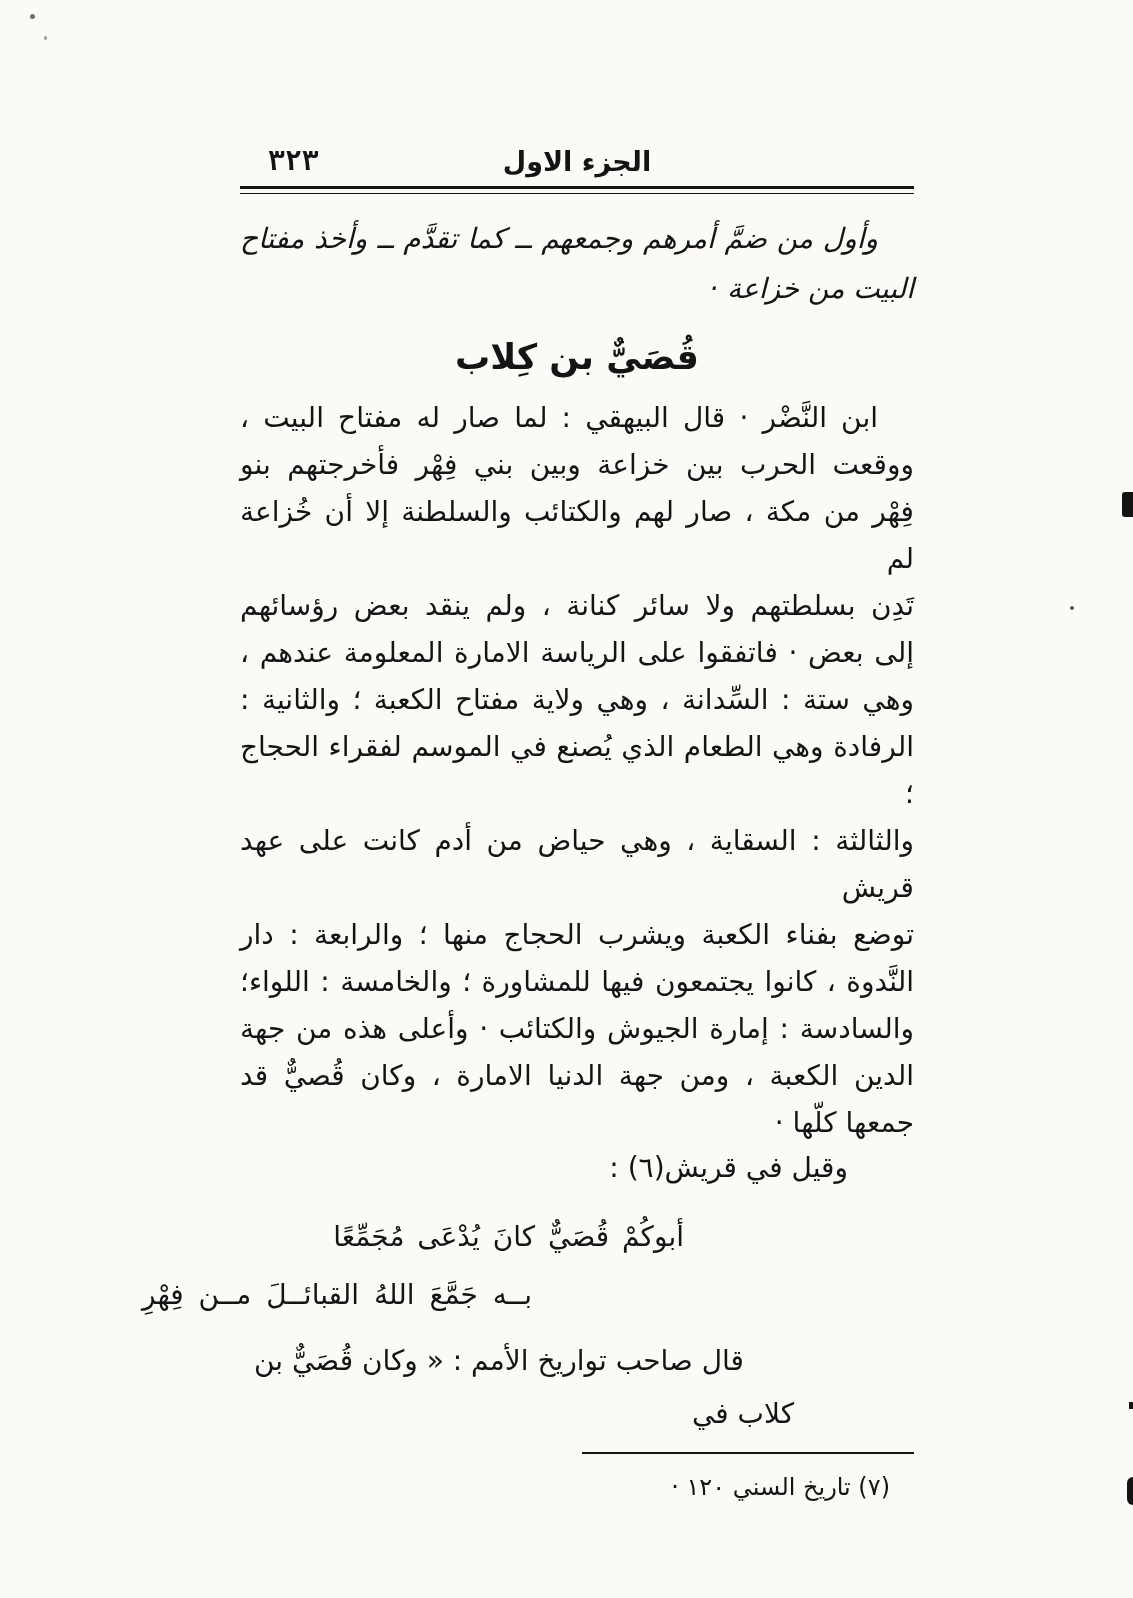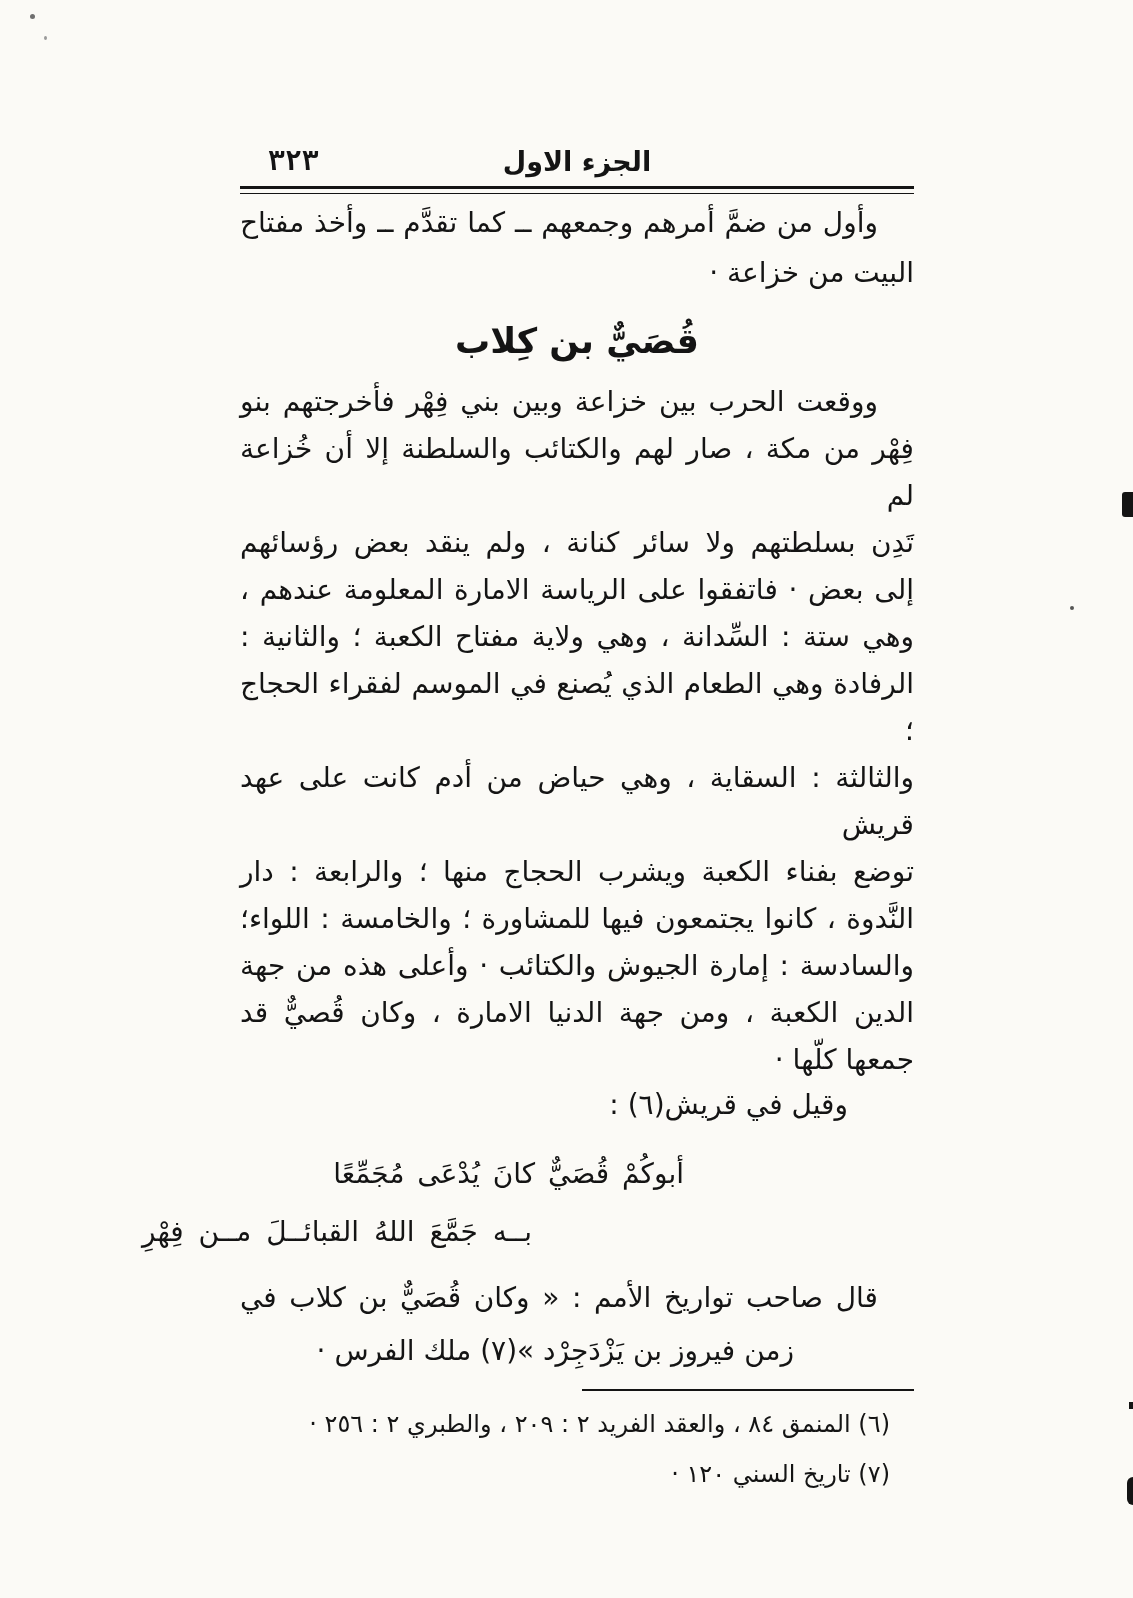--- a/index.html
+++ b/index.html
@@ -26,21 +26,21 @@
   }
   .rule-wrap { margin-top:4px; }
   .rule-thick { height:3px; background:var(--ink); }
   .rule-thin  { height:1px; background:var(--ink); margin-top:4px; }
 
   .para { font-size:28px; line-height:47px; }
   .para .line { text-align:justify; text-align-last:justify; text-justify:inter-word; }
   .para .line:first-child { text-indent:36px; }
   .para .line:last-child { text-align:center; text-align-last:right; }
 
-  .opening { margin-top:4px; line-height:50px; }
+  .opening { margin-top:20px; line-height:50px;font-style:italic; }
 
   .heading {
     margin:14px 0 0 0; padding:0; text-align:center;
     font-size:35px; font-weight:bold; line-height:58px;
   }
 
   .bio { margin-top:8px; }
 
   .poem-intro { margin-left:0; margin-right:66px; font-size:28px; line-height:44px; }
 
@@ -85,20 +85,21 @@
   </div>
 
   <div class="para opening">
       <div class="line">وأول من ضمَّ أمرهم وجمعهم ــ كما تقدَّم ــ وأخذ مفتاح</div>
       <div class="line">البيت من خزاعة ·</div>
     </div>
 
   <h1 class="heading">قُصَيٌّ بن كِلاب</h1>
 
   <div class="para bio">
+      <div class="line">ابن النَّضْر · قال البيهقي : لما صار له مفتاح البيت ،</div>
       <div class="line">ووقعت الحرب بين خزاعة وبين بني فِهْر فأخرجتهم بنو</div>
       <div class="line">فِهْر من مكة ، صار لهم والكتائب والسلطنة إلا أن خُزاعة لم</div>
       <div class="line">تَدِن بسلطتهم ولا سائر كنانة ، ولم ينقد بعض رؤسائهم</div>
       <div class="line">إلى بعض · فاتفقوا على الرياسة الامارة المعلومة عندهم ،</div>
       <div class="line">وهي ستة : السِّدانة ، وهي ولاية مفتاح الكعبة ؛ والثانية :</div>
       <div class="line">الرفادة وهي الطعام الذي يُصنع في الموسم لفقراء الحجاج ؛</div>
       <div class="line">والثالثة : السقاية ، وهي حياض من أدم كانت على عهد قريش</div>
       <div class="line">توضع بفناء الكعبة ويشرب الحجاج منها ؛ والرابعة : دار</div>
       <div class="line">النَّدوة ، كانوا يجتمعون فيها للمشاورة ؛ والخامسة : اللواء؛</div>
       <div class="line">والسادسة : إمارة الجيوش والكتائب · وأعلى هذه من جهة</div>
@@ -108,27 +109,25 @@
 
   <div class="poem-intro">وقيل في قريش(٦) :</div>
 
   <div class="poem">
     <div class="hemistich hemistich-a">أبوكُمْ قُصَيٌّ كانَ يُدْعَى مُجَمِّعًا</div>
     <div class="hemistich hemistich-b">بــه جَمَّعَ اللهُ القبائــلَ مــن فِهْرِ</div>
   </div>
 
   <div class="para closing">
       <div class="line">قال صاحب تواريخ الأمم : « وكان قُصَيٌّ بن كلاب في</div>
-      <div class="line">زمن فيروز بن يَزْدَجِرْد »(٧) ملك الفرس ·</div>
     </div>
 
   <div class="footnote-rule"></div>
 
   <div class="footnotes">
-      <div class="line">(٦) المنمق ٨٤ ، والعقد الفريد ٢ : ٢٠٩ ، والطبري ٢ : ٢٥٦ ·</div>
       <div class="line">(٧) تاريخ السني ١٢٠ ·</div>
     </div>
 
 </div>
 
 <div class="artifact artifact-edge-blob"></div>
 <div class="artifact artifact-edge-half"></div>
 <div class="artifact artifact-edge-tick"></div>
 <div class="artifact artifact-dot-mid"></div>
 <div class="artifact artifact-dot-tl1"></div>

